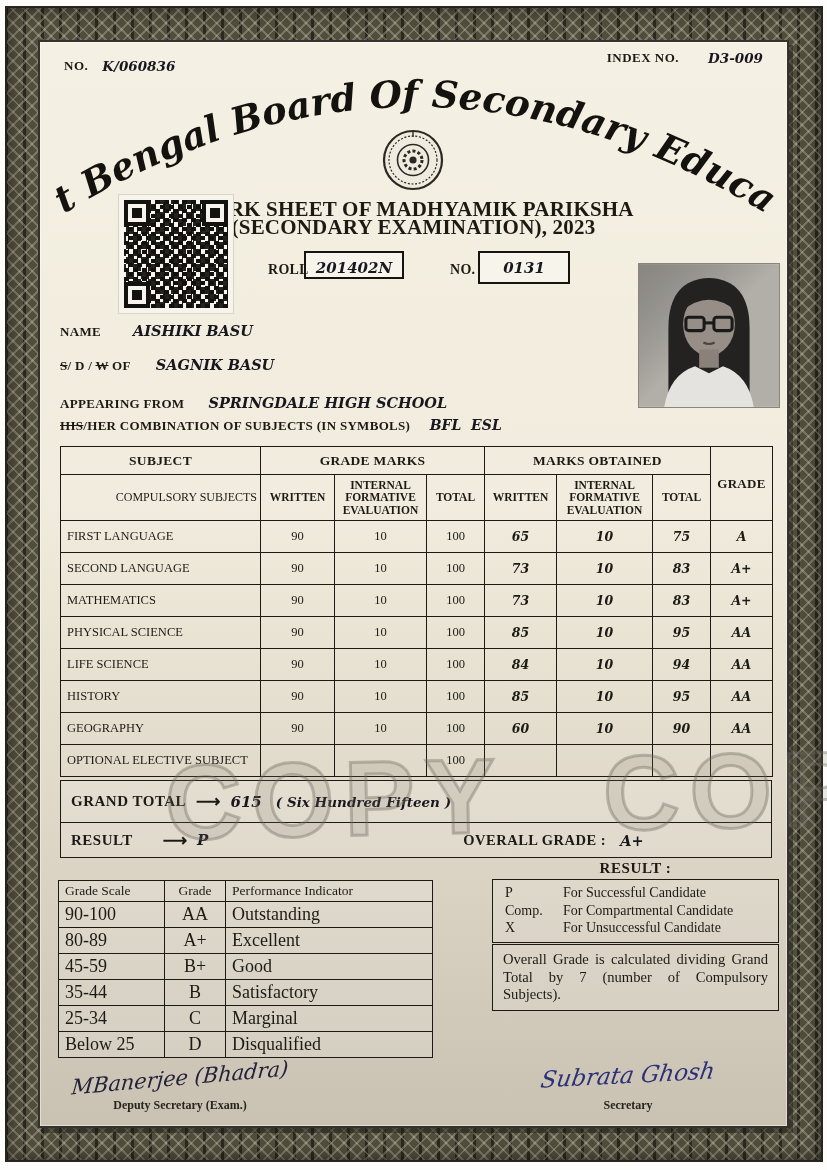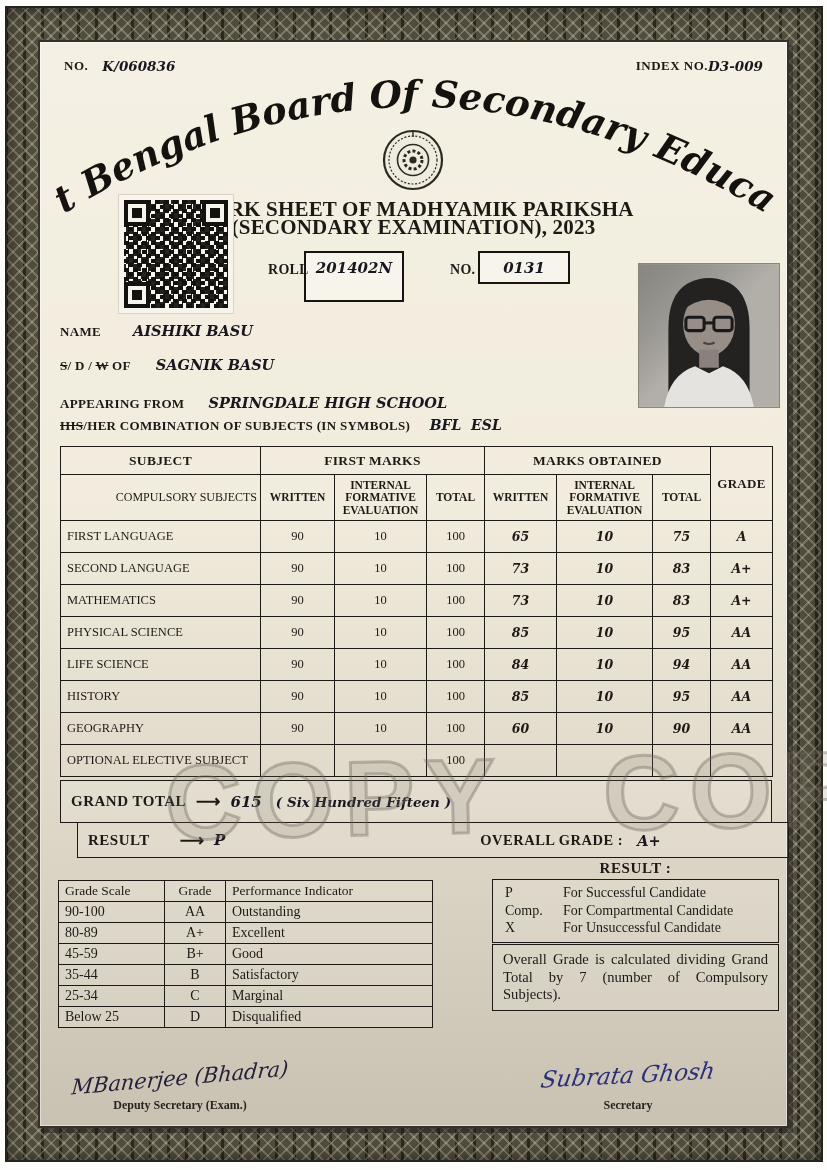--- a/index.html
+++ b/index.html
@@ -52,21 +52,21 @@
 
   .sumbox { border:1.7px solid #1c1a15; display:flex; align-items:center; background:rgba(255,255,255,.12); }
   .arrow { font-size:17px; font-weight:bold; margin:0 10px; }
 
   .watermark { font-family:"Liberation Sans", sans-serif; font-weight:bold; font-size:106px;
     letter-spacing:10px; word-spacing:60px; white-space:nowrap;
     color:rgba(125,120,108,.16); -webkit-text-stroke:3px rgba(108,103,92,.38);
     transform:rotate(-1.2deg); z-index:6; pointer-events:none; }
 
   table.gscale { border-collapse:collapse; width:374px; table-layout:fixed; background:rgba(255,255,255,.15); }
-  table.gscale td { border:1.5px solid #1c1a15; font-size:14px; padding:2px 6px; height:20px; }
+  table.gscale td { border:1.5px solid #1c1a15; font-size:18px; padding:2px 6px; height:20px; }
   table.gscale td.c { text-align:center; }
   table.gscale tr.gh td { font-size:13.5px; }
 
   .legend-title { font-size:15px; font-weight:bold; letter-spacing:.6px; text-align:center; }
   .legend-box { border:1.7px solid #1c1a15; padding:4px 10px 5px 12px; background:rgba(255,255,255,.12); }
   .legend-row { display:flex; font-size:14px; line-height:17.5px; }
   .legend-code { width:58px; }
   .notes-box { border:1.7px solid #1c1a15; padding:6px 10px; font-size:14.6px; line-height:17.5px;
     text-align:justify; background:rgba(255,255,255,.12); }
   .notes-box p + p { margin-top:10px; }
@@ -80,21 +80,21 @@
 <body>
 
 <div class="frame"></div>
 
 <div class="page">
 
   <div class="abs" style="left:24px; top:16px; display:flex; gap:14px;">
     <span class="docno-label">NO.</span>
     <span class="hw" style="font-size:13.5px;">K/060836</span>
   </div>
-  <div class="abs" style="right:24px; top:16px; display:flex; gap:0;">
+  <div class="abs" style="right:24px; top:8px; display:flex; gap:29px;">
     <span class="docno-label">INDEX NO.</span>
     <span class="hw" style="font-size:13.5px;">D3-009</span>
   </div>
 
   <svg class="abs" style="left:16px; top:26px;" width="718" height="146" viewBox="0 0 718 146">
     <defs>
         <path id="arc" d="M 14 142 Q 359 -64 704 142" fill="none"></path>
       </defs>
     <text class="arch-text"><textPath href="#arc" startOffset="50%" text-anchor="middle">West Bengal Board Of Secondary Education</textPath></text>
   </svg>
@@ -114,21 +114,21 @@
   </div>
 
   <div class="abs qr" style="left:78px; top:152px; width:116px; height:120px;">
     <div class="qr-noise"></div>
     <div class="finder" style="left:5px; top:5px;"></div>
     <div class="finder" style="right:5px; top:5px;"></div>
     <div class="finder" style="left:5px; bottom:5px;"></div>
   </div>
 
   <span class="abs field-label" style="left:228px; top:220px; font-size:14px;">ROLL</span>
-  <div class="abs roll-box hw" style="left:264px; top:209px; width:100px; height:51px;font-style:italic;">201402N</div>
+  <div class="abs roll-box hw" style="left:264px; top:209px; width:100px; height:28px;font-style:italic;">201402N</div>
   <span class="abs field-label" style="left:410px; top:220px; font-size:14px;">NO.</span>
   <div class="abs roll-box hw" style="left:438px; top:209px; width:92px; height:33px;">0131</div>
 
   <svg class="abs photo" style="left:598px; top:221px;" width="142" height="145" viewBox="0 0 100 102">
     <rect width="100" height="102" fill="#b2afa9"></rect>
     <rect width="100" height="102" fill="url(#shade)"></rect>
     <defs>
         <linearGradient id="shade" x1="0" y1="0" x2="1" y2="1">
       <stop offset="0" stop-color="rgba(60,58,55,.35)"></stop>
           <stop offset=".5" stop-color="rgba(0,0,0,0)"></stop>
@@ -175,21 +175,21 @@
         <col style="width:92px">
         <col style="width:58px">
       <col style="width:72px">
         <col style="width:96px">
         <col style="width:58px">
         <col style="width:62px">
     </colgroup>
     <tbody>
         <tr class="h1">
       <td>SUBJECT</td>
-      <td colspan="3">FIRST MARKS</td>
+      <td colspan="3">GRADE MARKS</td>
       <td colspan="3">MARKS OBTAINED</td>
       <td rowspan="2" style="font-size:13px;">GRADE</td>
     </tr>
     <tr class="h2">
       <td class="comp">COMPULSORY SUBJECTS</td>
       <td>WRITTEN</td>
       <td>INTERNAL FORMATIVE EVALUATION</td>
       <td>TOTAL</td>
       <td>WRITTEN</td>
       <td>INTERNAL FORMATIVE EVALUATION</td>
@@ -277,21 +277,21 @@
     </tr>
   </tbody>
     </table>
 
   <div class="abs sumbox" style="left:20px; top:738px; width:712px; height:43px; padding-left:10px;">
     <span class="b" style="font-size:15px; letter-spacing:.5px;">GRAND TOTAL</span>
     <span class="arrow">⟶</span>
     <span class="hw" style="font-size:15px;">615</span>
     <span class="hw" style="font-size:13.5px; margin-left:14px;">( Six Hundred Fifteen )</span>
   </div>
-  <div class="abs sumbox" style="left:20px; top:780px; width:712px; height:36px; padding-left:10px;margin-left:17px;">
+  <div class="abs sumbox" style="left:20px; top:780px; width:712px; height:36px; padding-left:10px;">
     <span class="b" style="font-size:15px; letter-spacing:.5px;">RESULT</span>
     <span class="arrow" style="margin-left:30px;">⟶</span>
     <span class="hw" style="font-size:15px;">P</span>
     <span class="b" style="font-size:14.5px; margin-left:255px; letter-spacing:.5px;">OVERALL GRADE :</span>
     <span class="hw" style="font-size:14.5px; margin-left:14px;">A+</span>
   </div>
 
   <div class="abs watermark" style="left:125px; top:692px;">COPY COPY</div>
 
   <table class="gscale abs" style="left:18px; top:838px;">

